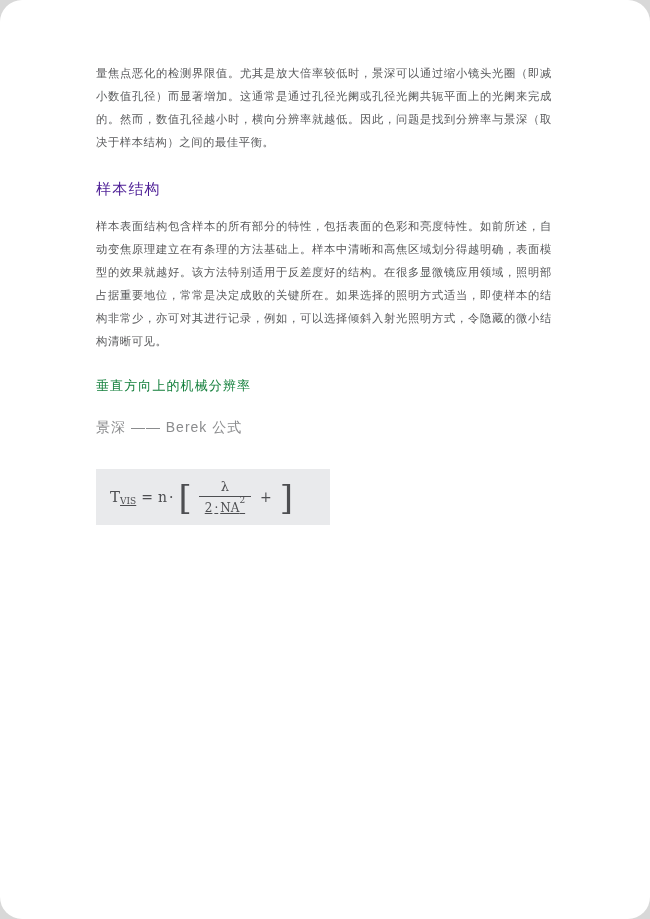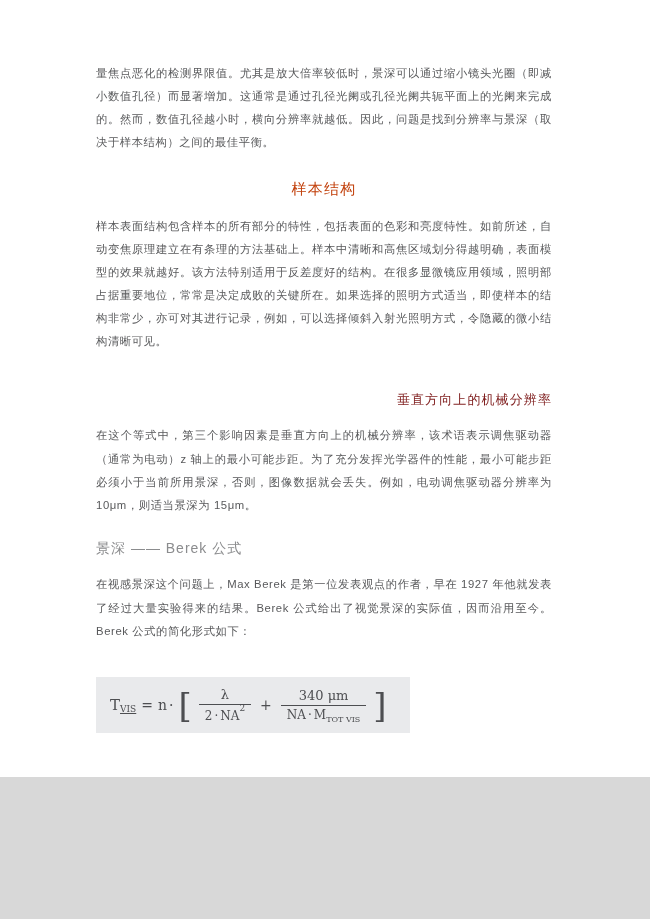--- a/index.html
+++ b/index.html
@@ -6,57 +6,56 @@
     margin: 0;
     padding: 0;
     background: #d8d8d8;
   }
   body {
     font-family: "Liberation Sans", sans-serif;
   }
   .page {
     position: relative;
     width: 650px;
-    height: 777px;
+    height: 919px;
     background: #ffffff;
     margin: 0 auto;
     overflow: hidden;
     box-sizing: border-box;
+    border-radius: 22px;
   }
   .content {
     position: absolute;
     left: 96px;
     top: 62px;
     width: 456px;
   }
   p.body-text {
     margin: 0 0 18px 0;
     font-size: 11.3px;
     line-height: 2.05;
     color: #58595b;
     text-align: justify;
     letter-spacing: 0.6px;
   }
   h2.section-heading {
     margin: 22px 0 14px 0;
     font-size: 15px;
     font-weight: normal;
-    color: #c2410c;
+    color: #4c1d95;
     letter-spacing: 1.2px;
     line-height: 1.6;
-    text-align: center;
   }
   h3.sub-heading {
-    margin: 36px 0 14px 0;
+    margin: 22px 0 14px 0;
     font-size: 13px;
     font-weight: normal;
-    color: #7f1d1d;
+    color: #15803d;
     letter-spacing: 1.1px;
     line-height: 1.6;
-    text-align: right;
   }
   .caption {
     margin: 20px 0 14px 0;
     font-size: 14px;
     color: #8b8c8e;
     letter-spacing: 1px;
     line-height: 1.6;
   }
   
   .formula-block {
@@ -103,20 +102,21 @@
     vertical-align: middle;
   }
   .frac .num {
     padding: 0 6px 2px 6px;
     font-size: 13px;
   }
   .frac .den {
     padding: 2px 6px 0 6px;
     border-top: 1.3px solid #4d4e51;
     font-size: 13px;
+    text-decoration: underline;
   }
   .frac .num.small, .frac .den.small {
     font-size: 12px;
   }
   .sup {
     font-size: 9px;
     vertical-align: super;
     position: relative;
     top: -4px;
   }
@@ -136,42 +136,36 @@
   <div class="content">
 
     <p class="body-text">量焦点恶化的检测界限值。尤其是放大倍率较低时，景深可以通过缩小镜头光圈（即减小数值孔径）而显著增加。这通常是通过孔径光阑或孔径光阑共轭平面上的光阑来完成的。然而，数值孔径越小时，横向分辨率就越低。因此，问题是找到分辨率与景深（取决于样本结构）之间的最佳平衡。</p>
 
     <h2 class="section-heading">样本结构</h2>
 
     <p class="body-text">样本表面结构包含样本的所有部分的特性，包括表面的色彩和亮度特性。如前所述，自动变焦原理建立在有条理的方法基础上。样本中清晰和高焦区域划分得越明确，表面模型的效果就越好。该方法特别适用于反差度好的结构。在很多显微镜应用领域，照明部占据重要地位，常常是决定成败的关键所在。如果选择的照明方式适当，即使样本的结构非常少，亦可对其进行记录，例如，可以选择倾斜入射光照明方式，令隐藏的微小结构清晰可见。</p>
 
     <h3 class="sub-heading">垂直方向上的机械分辨率</h3>
 
-    <p class="body-text">在这个等式中，第三个影响因素是垂直方向上的机械分辨率，该术语表示调焦驱动器（通常为电动）z 轴上的最小可能步距。为了充分发挥光学器件的性能，最小可能步距必须小于当前所用景深，否则，图像数据就会丢失。例如，电动调焦驱动器分辨率为 10μm，则适当景深为 15μm。</p>
 
 
     <div class="caption">景深 —— Berek 公式</div>
 
-    <p class="body-text">在视感景深这个问题上，Max Berek 是第一位发表观点的作者，早在 1927 年他就发表了经过大量实验得来的结果。Berek 公式给出了视觉景深的实际值，因而沿用至今。Berek 公式的简化形式如下：</p>
 
     <div class="formula-block">
       <div class="formula">
         <span class="f-var">T</span>
           <span class="f-sub">VIS</span>
         <span class="f-op">=</span>
         <span>n</span>
         <span class="dot">·</span>
         <span class="f-bracket">[</span>
         <span class="frac">
           <span class="num">λ</span>
           <span class="den small"><span>2</span><span class="dot">·</span><span>NA</span><span class="sup">2</span></span>
         </span>
         <span class="f-op">+</span>
-        <span class="frac">
-          <span class="num">340 μm</span>
-          <span class="den small"><span>NA</span><span class="dot">·</span><span>M</span><span class="sub2">TOT VIS</span></span>
-        </span>
         <span class="f-bracket">]</span>
       </div>
     </div>
 
   </div>
 </div>
 
 </body></html>

